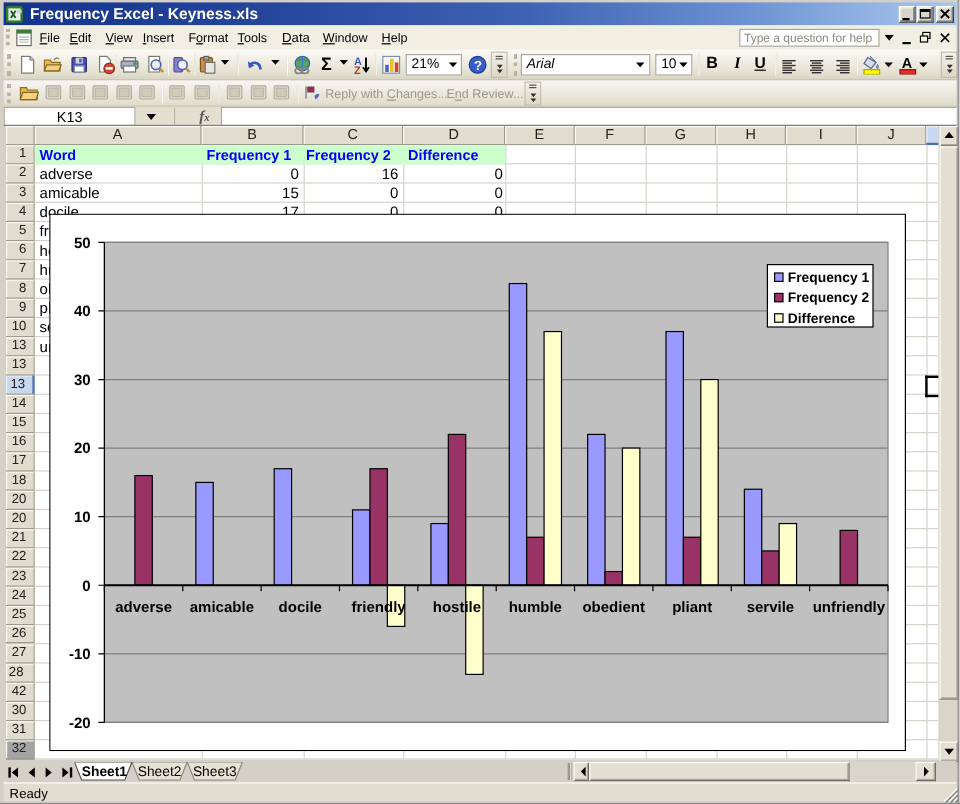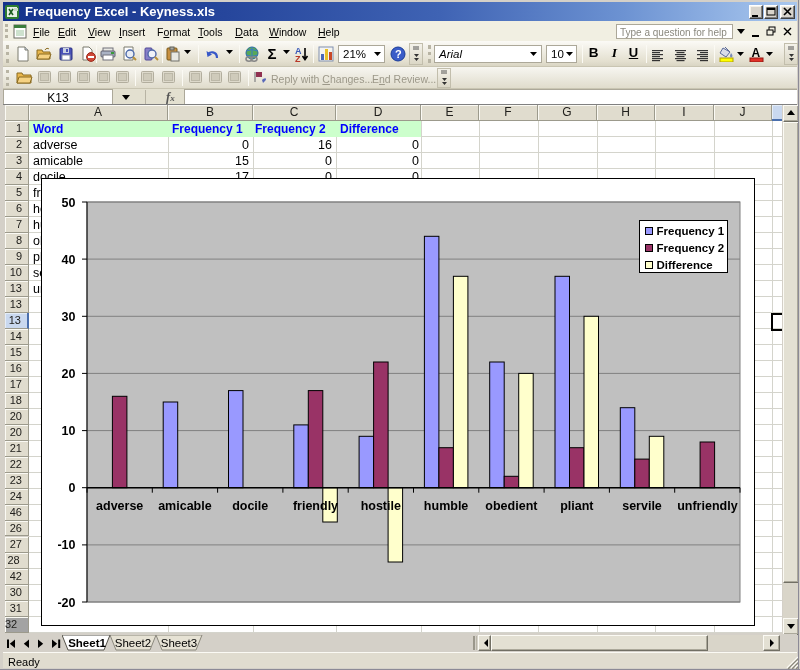--- a/index.html
+++ b/index.html
@@ -311,28 +311,28 @@
 <div class="ab" style="left:5px;top:345px;width:24px;height:16px;background:#E0DCCE;border-right:1.5px solid #9C9A8C;border-bottom:1px solid #9C9A8C;box-shadow:inset 1px 1px 0 #FBFAF4;color:#21201d;font-size:11px;text-align:right;padding-right:6px;line-height:15px;">15</div>
 <div class="ab" style="left:5px;top:361px;width:24px;height:16px;background:#E0DCCE;border-right:1.5px solid #9C9A8C;border-bottom:1px solid #9C9A8C;box-shadow:inset 1px 1px 0 #FBFAF4;color:#21201d;font-size:11px;text-align:right;padding-right:6px;line-height:15px;">16</div>
 <div class="ab" style="left:5px;top:377px;width:24px;height:16px;background:#E0DCCE;border-right:1.5px solid #9C9A8C;border-bottom:1px solid #9C9A8C;box-shadow:inset 1px 1px 0 #FBFAF4;color:#21201d;font-size:11px;text-align:right;padding-right:6px;line-height:15px;">17</div>
 <div class="ab" style="left:5px;top:393px;width:24px;height:16px;background:#E0DCCE;border-right:1.5px solid #9C9A8C;border-bottom:1px solid #9C9A8C;box-shadow:inset 1px 1px 0 #FBFAF4;color:#21201d;font-size:11px;text-align:right;padding-right:6px;line-height:15px;">18</div>
 <div class="ab" style="left:5px;top:409px;width:24px;height:16px;background:#E0DCCE;border-right:1.5px solid #9C9A8C;border-bottom:1px solid #9C9A8C;box-shadow:inset 1px 1px 0 #FBFAF4;color:#21201d;font-size:11px;text-align:right;padding-right:6px;line-height:15px;">20</div>
 <div class="ab" style="left:5px;top:425px;width:24px;height:16px;background:#E0DCCE;border-right:1.5px solid #9C9A8C;border-bottom:1px solid #9C9A8C;box-shadow:inset 1px 1px 0 #FBFAF4;color:#21201d;font-size:11px;text-align:right;padding-right:6px;line-height:15px;">20</div>
 <div class="ab" style="left:5px;top:441px;width:24px;height:16px;background:#E0DCCE;border-right:1.5px solid #9C9A8C;border-bottom:1px solid #9C9A8C;box-shadow:inset 1px 1px 0 #FBFAF4;color:#21201d;font-size:11px;text-align:right;padding-right:6px;line-height:15px;">21</div>
 <div class="ab" style="left:5px;top:457px;width:24px;height:16px;background:#E0DCCE;border-right:1.5px solid #9C9A8C;border-bottom:1px solid #9C9A8C;box-shadow:inset 1px 1px 0 #FBFAF4;color:#21201d;font-size:11px;text-align:right;padding-right:6px;line-height:15px;">22</div>
 <div class="ab" style="left:5px;top:473px;width:24px;height:16px;background:#E0DCCE;border-right:1.5px solid #9C9A8C;border-bottom:1px solid #9C9A8C;box-shadow:inset 1px 1px 0 #FBFAF4;color:#21201d;font-size:11px;text-align:right;padding-right:6px;line-height:15px;">23</div>
 <div class="ab" style="left:5px;top:489px;width:24px;height:16px;background:#E0DCCE;border-right:1.5px solid #9C9A8C;border-bottom:1px solid #9C9A8C;box-shadow:inset 1px 1px 0 #FBFAF4;color:#21201d;font-size:11px;text-align:right;padding-right:6px;line-height:15px;">24</div>
-<div class="ab" style="left:5px;top:505px;width:24px;height:16px;background:#E0DCCE;border-right:1.5px solid #9C9A8C;border-bottom:1px solid #9C9A8C;box-shadow:inset 1px 1px 0 #FBFAF4;color:#21201d;font-size:11px;text-align:right;padding-right:6px;line-height:15px;">46</div>
+<div class="ab" style="left:5px;top:505px;width:24px;height:16px;background:#E0DCCE;border-right:1.5px solid #9C9A8C;border-bottom:1px solid #9C9A8C;box-shadow:inset 1px 1px 0 #FBFAF4;color:#21201d;font-size:11px;text-align:right;padding-right:6px;line-height:15px;">25</div>
 <div class="ab" style="left:5px;top:521px;width:24px;height:15px;background:#E0DCCE;border-right:1.5px solid #9C9A8C;border-bottom:1px solid #9C9A8C;box-shadow:inset 1px 1px 0 #FBFAF4;color:#21201d;font-size:11px;text-align:right;padding-right:6px;line-height:15px;">26</div>
 <div class="ab" style="left:5px;top:537px;width:24px;height:16px;background:#E0DCCE;border-right:1.5px solid #9C9A8C;border-bottom:1px solid #9C9A8C;box-shadow:inset 1px 1px 0 #FBFAF4;color:#21201d;font-size:11px;text-align:right;padding-right:6px;line-height:15px;">27</div>
 <div class="ab" style="left:5px;top:553px;width:24px;height:16px;background:#E0DCCE;border-right:1.5px solid #9C9A8C;border-bottom:1px solid #9C9A8C;box-shadow:inset 1px 1px 0 #FBFAF4;color:#21201d;font-size:11px;text-align:center;padding-right:6px;line-height:15px;">28</div>
 <div class="ab" style="left:5px;top:569px;width:24px;height:16px;background:#E0DCCE;border-right:1.5px solid #9C9A8C;border-bottom:1px solid #9C9A8C;box-shadow:inset 1px 1px 0 #FBFAF4;color:#21201d;font-size:11px;text-align:right;padding-right:6px;line-height:15px;">42</div>
 <div class="ab" style="left:5px;top:585px;width:24px;height:16px;background:#E0DCCE;border-right:1.5px solid #9C9A8C;border-bottom:1px solid #9C9A8C;box-shadow:inset 1px 1px 0 #FBFAF4;color:#21201d;font-size:11px;text-align:right;padding-right:6px;line-height:15px;">30</div>
 <div class="ab" style="left:5px;top:601px;width:24px;height:16px;background:#E0DCCE;border-right:1.5px solid #9C9A8C;border-bottom:1px solid #9C9A8C;box-shadow:inset 1px 1px 0 #FBFAF4;color:#21201d;font-size:11px;text-align:right;padding-right:6px;line-height:15px;">31</div>
-<div class="ab" style="left:5px;top:617px;width:24px;height:16px;background:#a3a3a3;border-right:1.5px solid #9C9A8C;border-bottom:1px solid #9C9A8C;box-shadow:inset 1px 1px 0 #FBFAF4;color:#21201d;font-size:11px;text-align:left;padding-right:6px;line-height:15px;">32</div>
+<div class="ab" style="left:5px;top:617px;width:24px;height:16px;background:#a3a3a3;border-right:1.5px solid #9C9A8C;border-bottom:1px solid #9C9A8C;box-shadow:inset 1px 1px 0 #FBFAF4;color:#21201d;font-size:11px;text-align:right;padding-right:6px;line-height:15px;">32</div>
 <div class="ab" style="left:29px;top:121px;width:753px;height:512px;background:#fff;"></div>
 <div class="ab" style="left:168px;top:121px;width:1px;height:512px;background:#D4D4CC;"></div>
 <div class="ab" style="left:253px;top:121px;width:1px;height:512px;background:#D4D4CC;"></div>
 <div class="ab" style="left:336px;top:121px;width:1px;height:512px;background:#D4D4CC;"></div>
 <div class="ab" style="left:421px;top:121px;width:1px;height:512px;background:#D4D4CC;"></div>
 <div class="ab" style="left:479px;top:121px;width:1px;height:512px;background:#D4D4CC;"></div>
 <div class="ab" style="left:538px;top:121px;width:1px;height:512px;background:#D4D4CC;"></div>
 <div class="ab" style="left:597px;top:121px;width:1px;height:512px;background:#D4D4CC;"></div>
 <div class="ab" style="left:655px;top:121px;width:1px;height:512px;background:#D4D4CC;"></div>
 <div class="ab" style="left:714px;top:121px;width:1px;height:512px;background:#D4D4CC;"></div>

